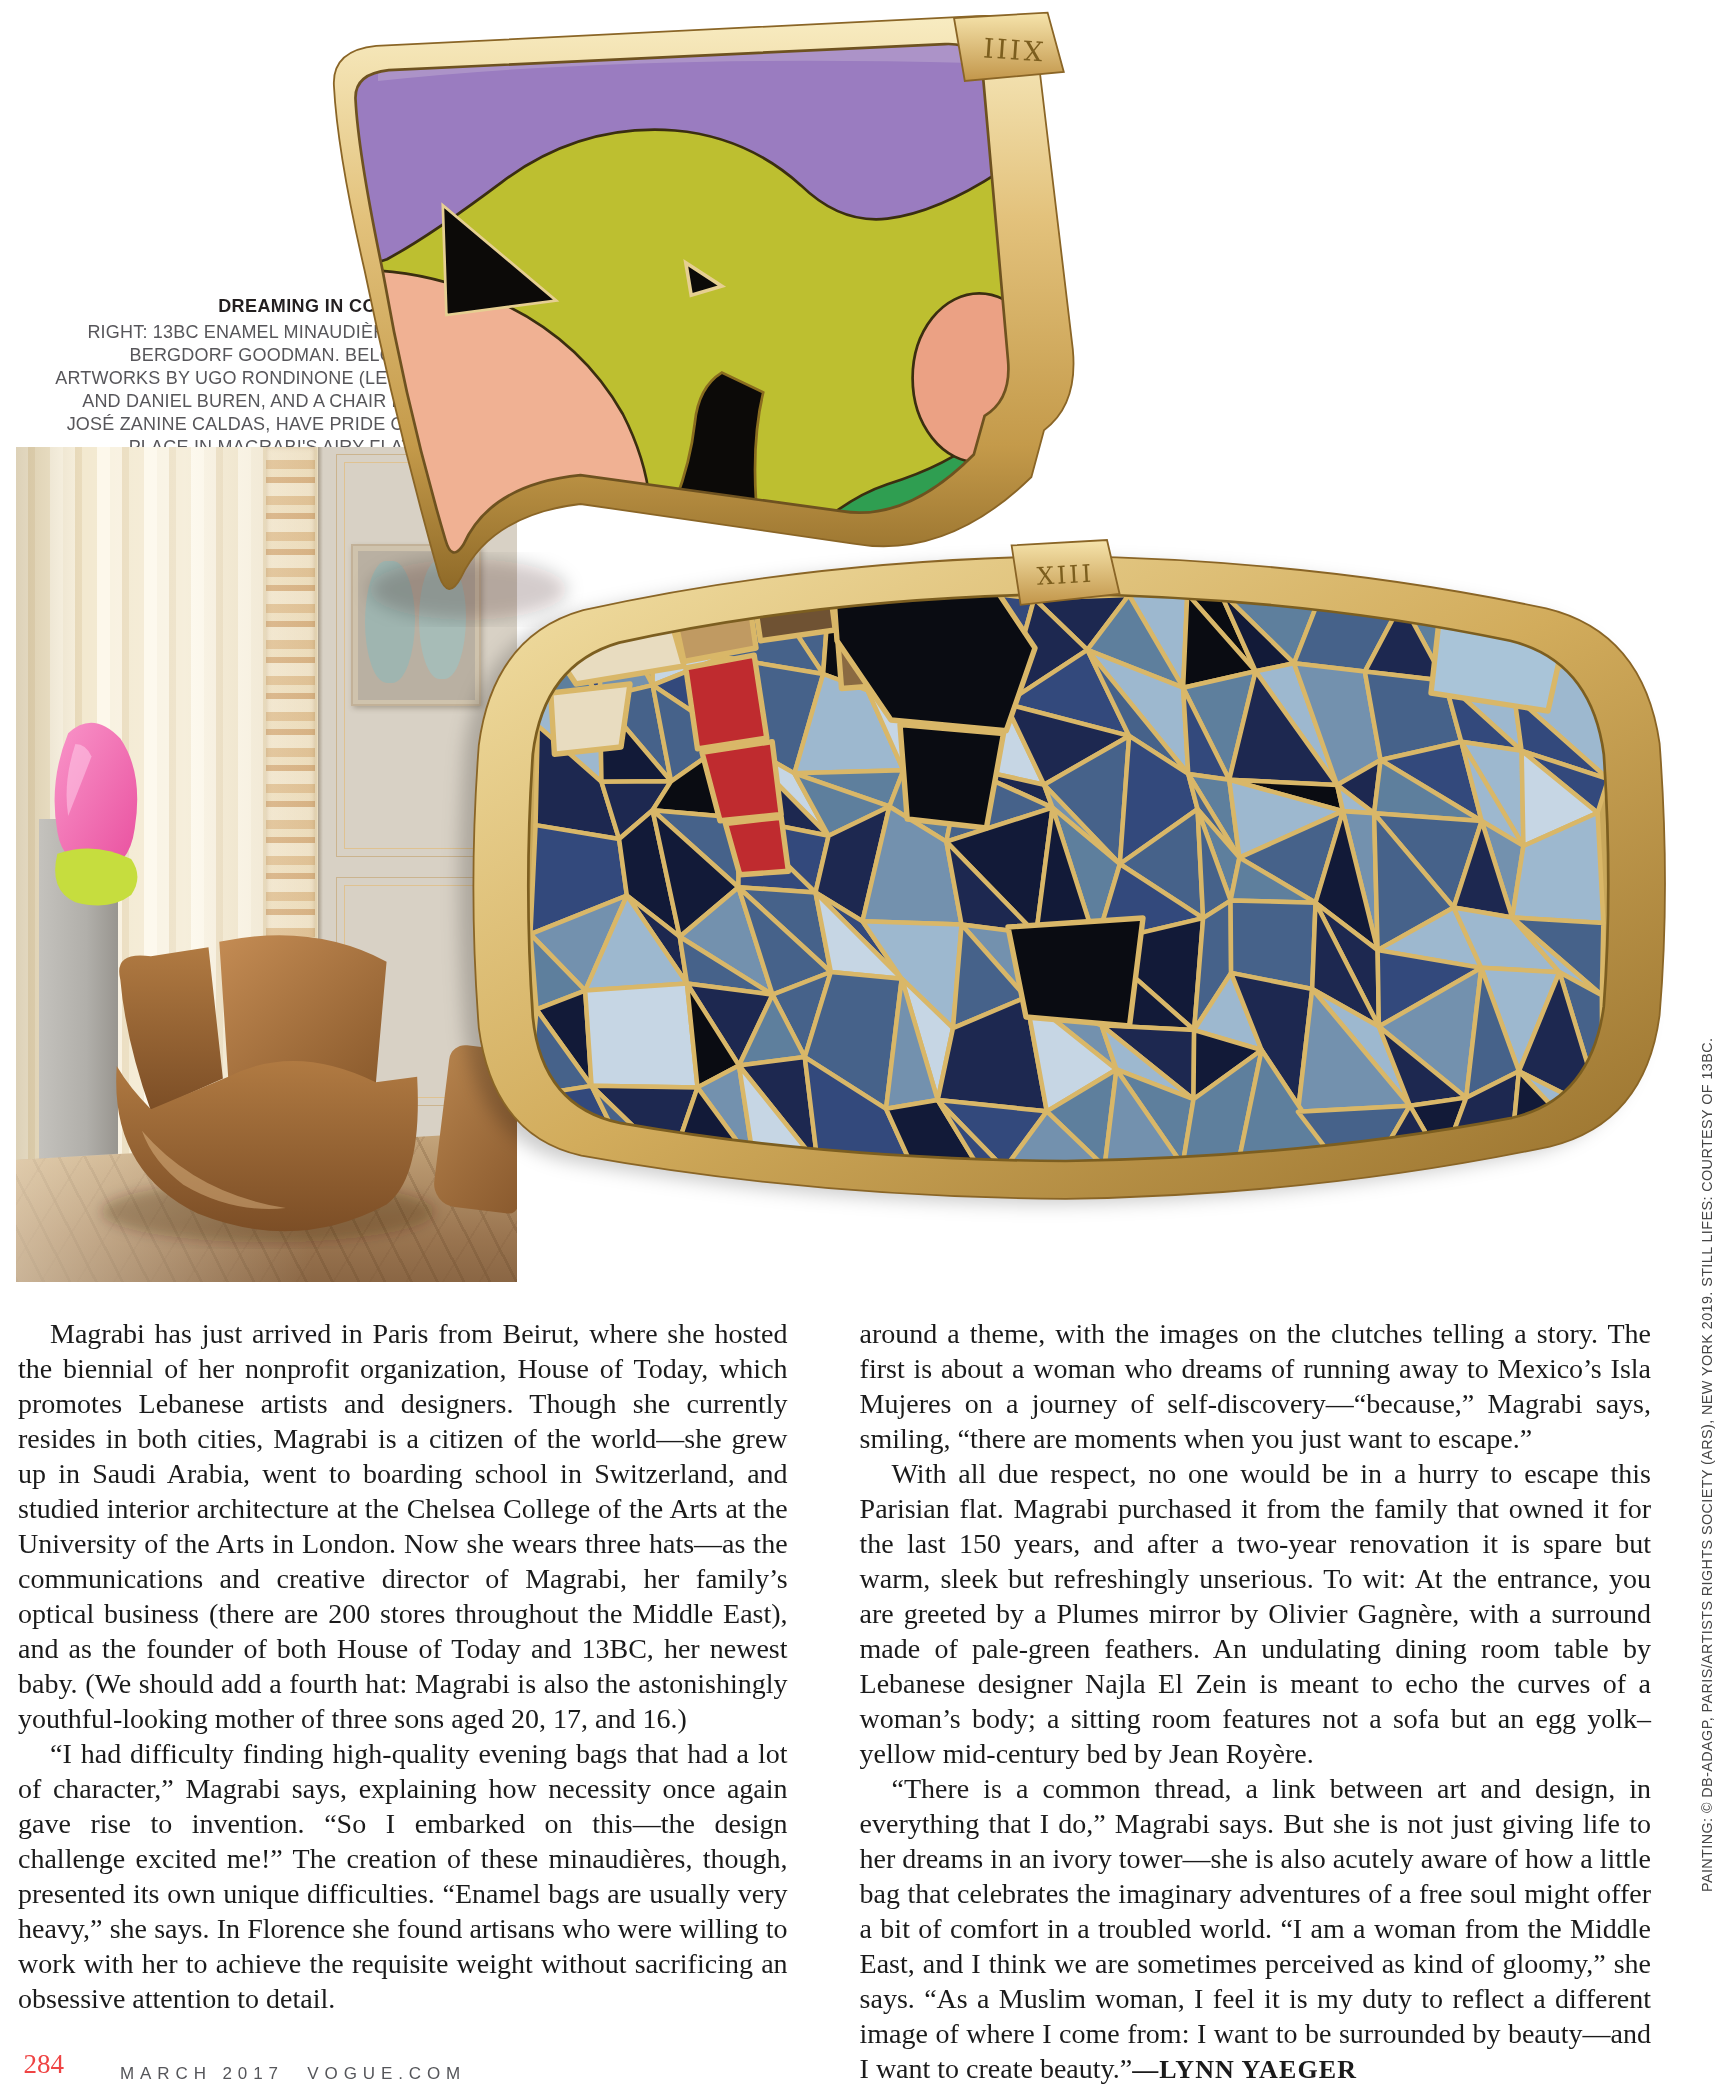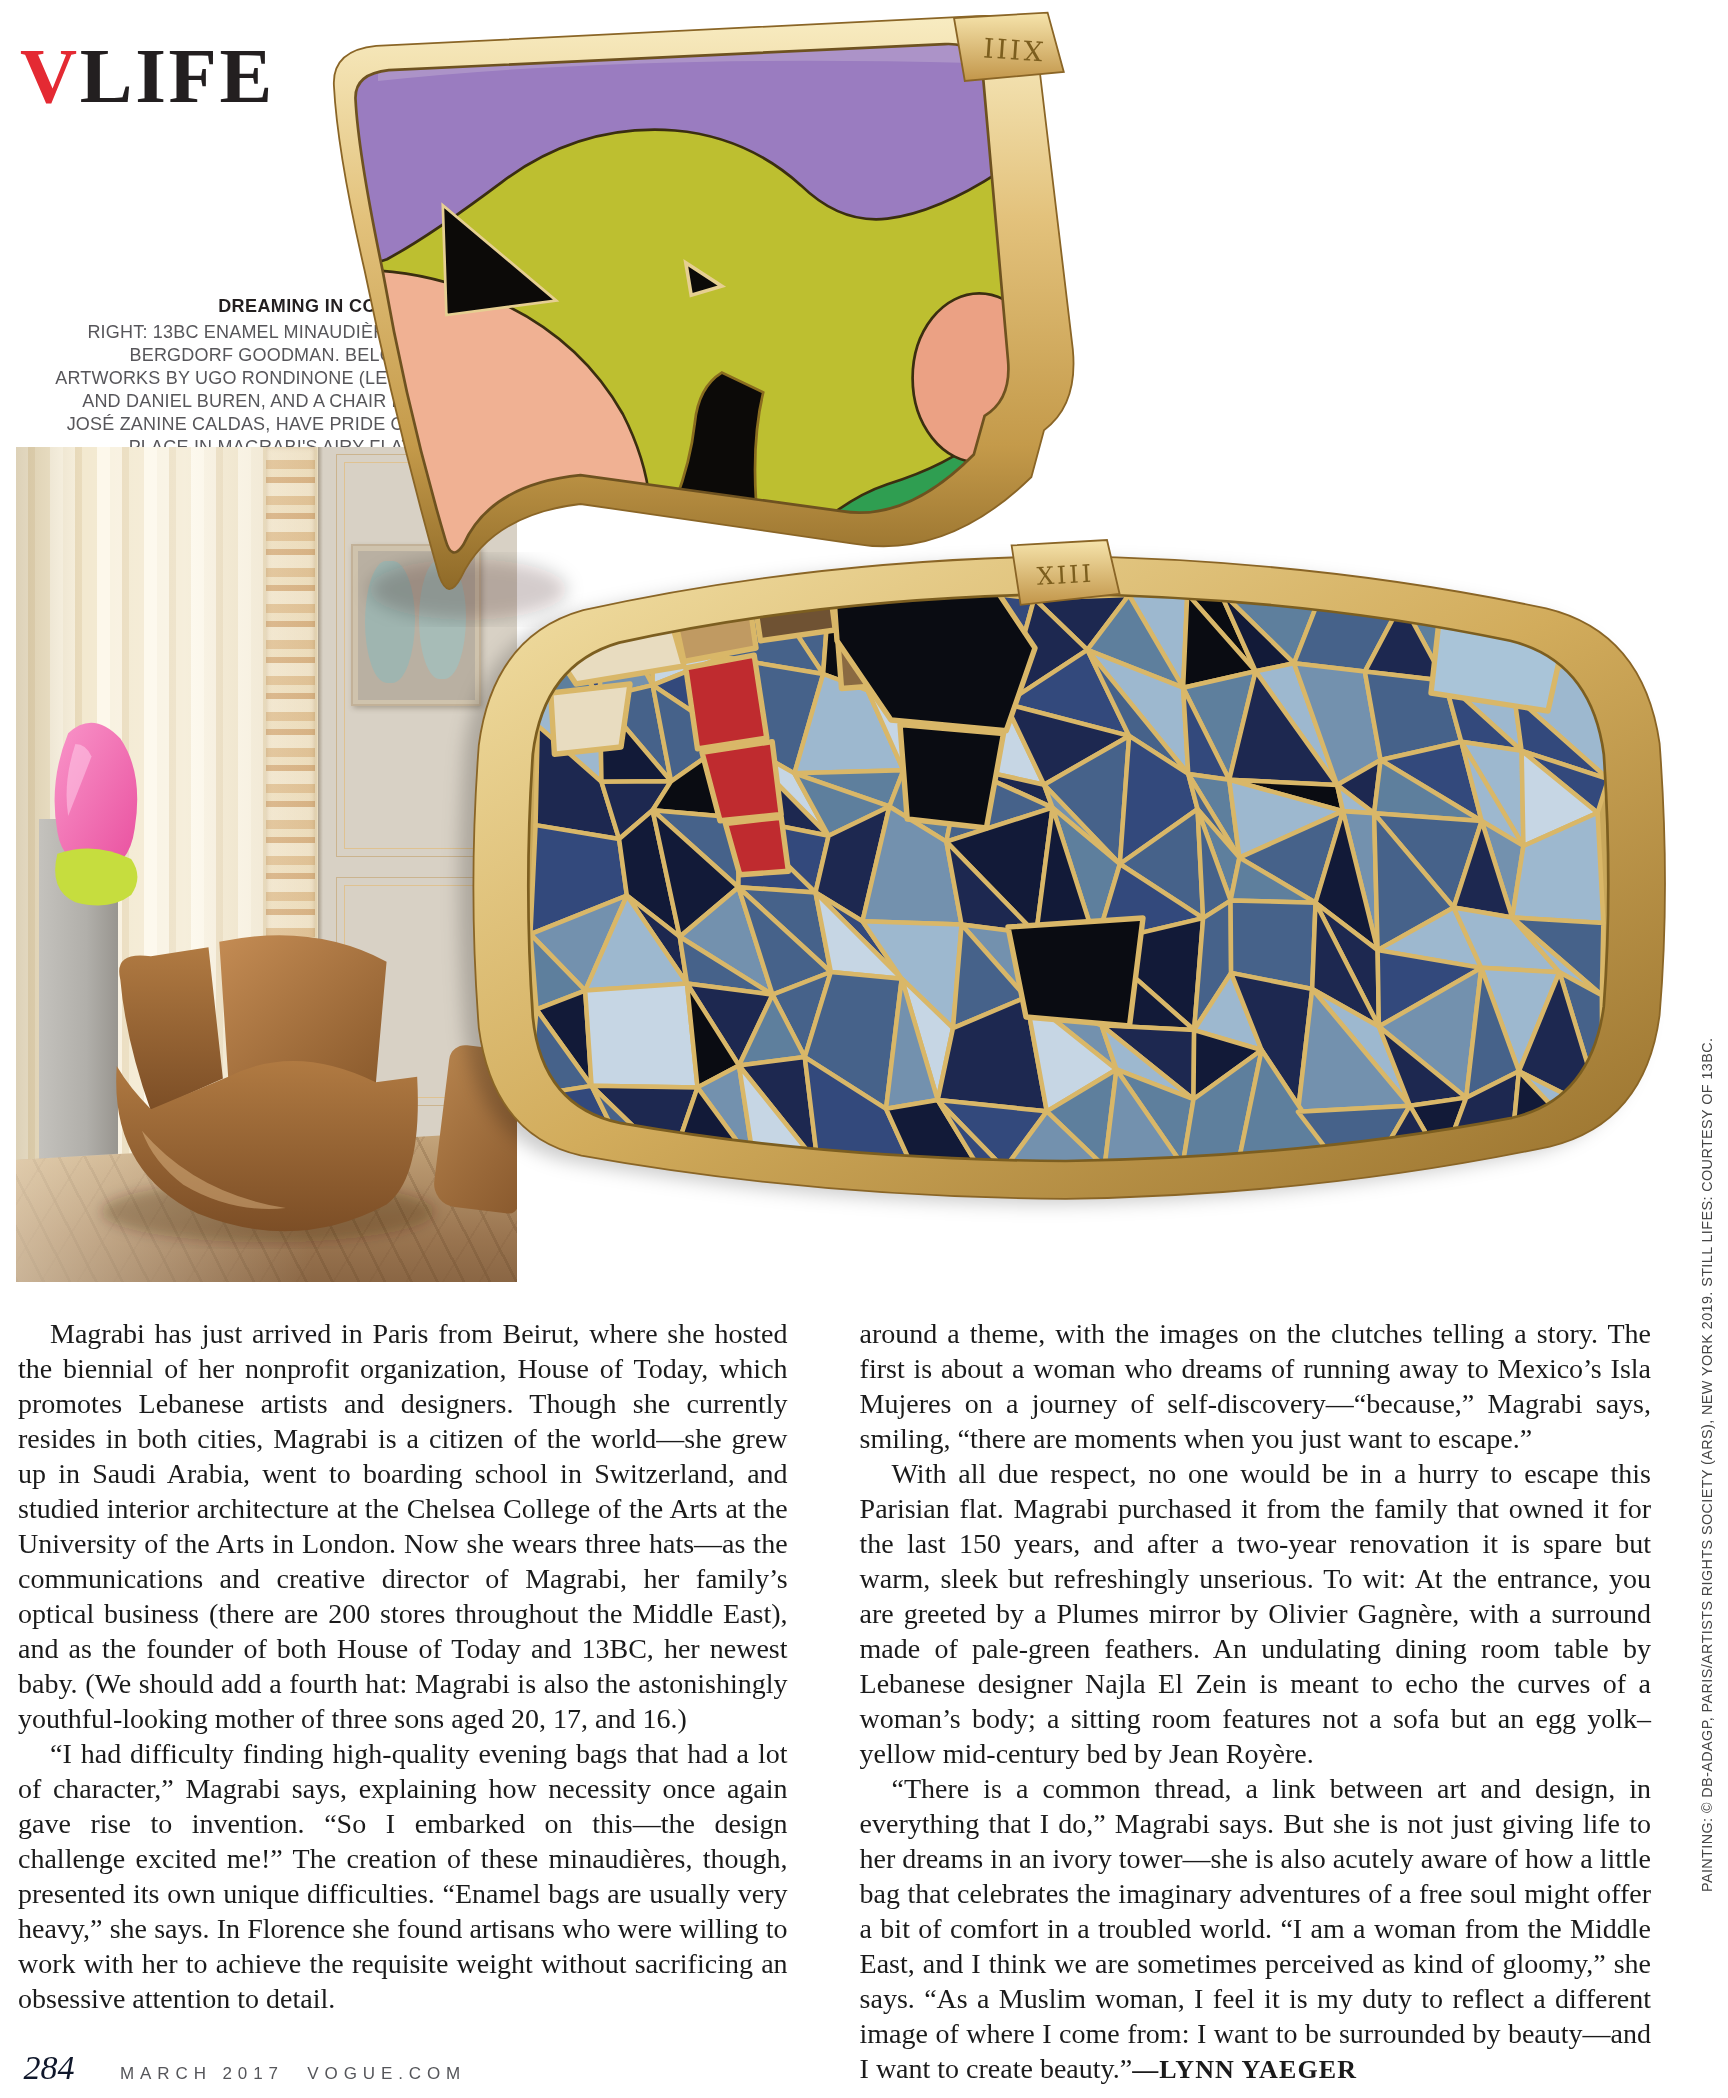--- a/index.html
+++ b/index.html
@@ -60,36 +60,33 @@
   #article .col-right{width:796px;margin-left:9px;}
   #article p{margin:0;text-indent:32px;}
   #article p.no-indent{text-indent:0;}
   #article .byline{font-weight:bold;font-size:26px;letter-spacing:1.1px;}
 
   
   #credit{left:1699px;top:1892px;transform:rotate(-90deg);transform-origin:0 0;white-space:nowrap;
           font-family:"Liberation Sans",sans-serif;font-size:14.4px;letter-spacing:0.4px;color:#454545;}
 
   
-  #folio{left:23.4px;top:2049px;font-size:34px;color:#0f172a;font-style:italic;}
+  #folio{left:23.4px;top:2049px;font-size:27px;color:#ef4444;}
   #footer-line{left:120px;top:2064px;font-family:"Liberation Sans",sans-serif;font-size:17px;
                letter-spacing:5.9px;color:#55565a;}
   #footer-line .site{margin-left:23.4px;}
 
   svg{display:block;}
   #bags-svg{position:absolute;left:0;top:0;pointer-events:none;}
 </style>
 </head>
 <body>
 
 <div id="page">
 
-  <div class="abs" id="masthead">
-    <span class="v">V</span><span class="rest">LIFE</span>
-  </div>
 
   <div class="abs" id="caption">
     <div class="cap-title">DREAMING IN COLOR</div>
     <div class="cap-lines">RIGHT: 13BC ENAMEL MINAUDIÈRES;
 BERGDORF GOODMAN. BELOW:
 ARTWORKS BY UGO RONDINONE (LEFT)
 AND DANIEL BUREN, AND A CHAIR BY
 JOSÉ ZANINE CALDAS, HAVE PRIDE OF
 PLACE IN MAGRABI'S AIRY FLAT.</div>
   </div>

